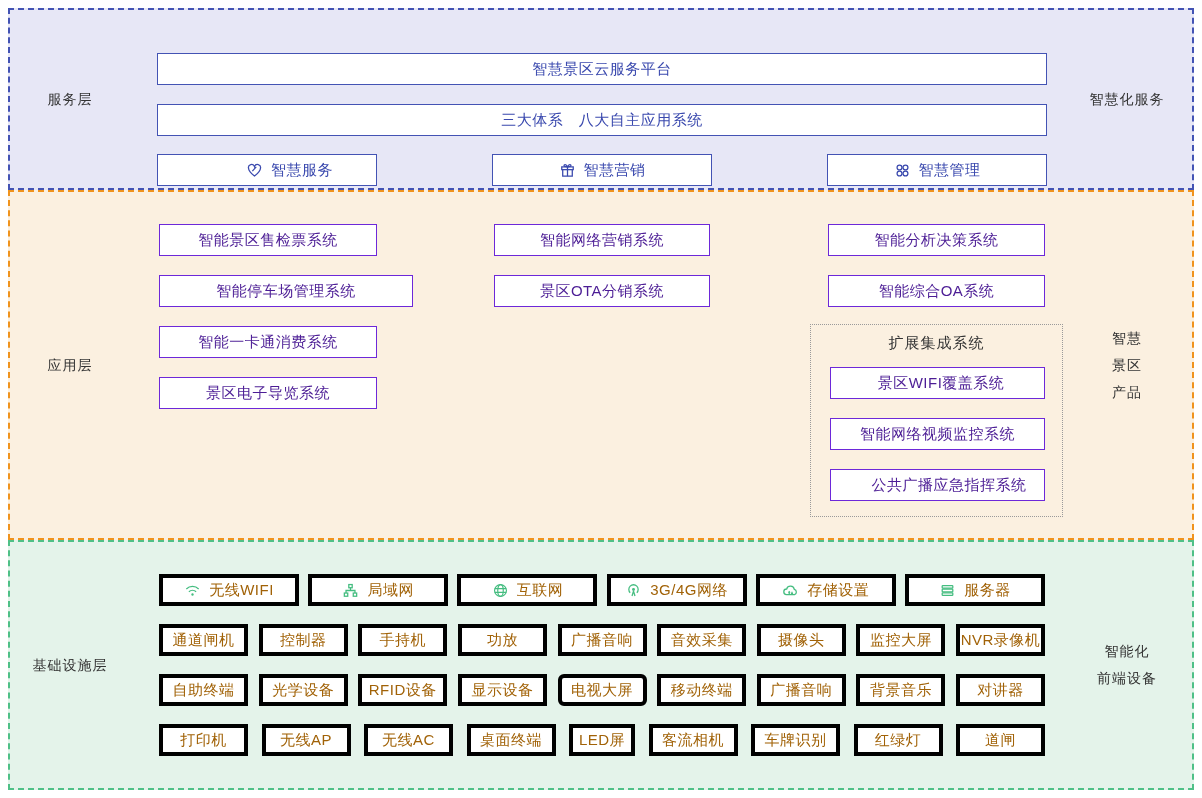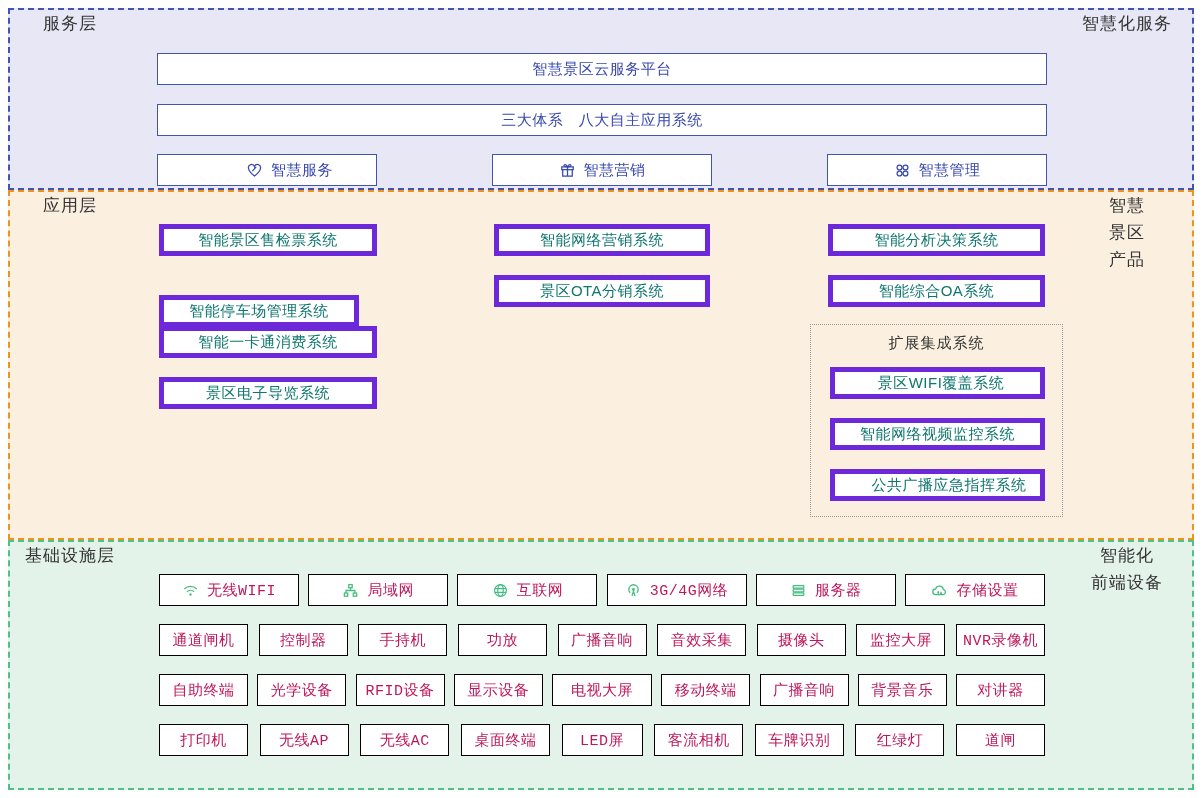--- a/index.html
+++ b/index.html
@@ -8,34 +8,34 @@
     font-family:"Liberation Sans","DejaVu Sans",sans-serif;
     -webkit-font-smoothing:antialiased;
   }
   .layer{position:absolute;left:8px;width:1186px;box-sizing:border-box;}
   .layer-service{top:8px;height:182px;background:#e7e7f6;border:2px dashed #4353b4;}
   .layer-app{top:190px;height:350px;background:#fbf0e0;border:2px dashed #f0931d;}
   .layer-infra{top:540px;height:250px;background:#e4f3ea;border:2px dashed #4fc087;}
 
   .side-label{
     position:absolute;top:0;height:100%;display:flex;flex-direction:column;
-    justify-content:flex-start;align-items:center;color:#333;font-size:17px;
+    justify-content:center;align-items:center;color:#333;font-size:14px;
     letter-spacing:1px;line-height:27px;
   }
   .side-label.left{left:0;width:120px;}
   .side-label.right{right:0;width:130px;}
 
   .box{
     position:absolute;height:32px;background:#ffffff;box-sizing:border-box;
     display:flex;align-items:center;justify-content:center;gap:8px;
     font-size:15px;letter-spacing:0.5px;
   }
   .box.blue{border:1px solid #4353b4;color:#3a49ae;margin-top:21px;}
-  .box.orange{border:5px solid #6d28d9;color:#0f766e;}
-  .box.green{border:1px solid #000000;color:#be185d;font-family:Liberation Mono, monospace;}
+  .box.orange{border:1px solid #6d28d9;color:#4c1d95;}
+  .box.green{border:4px solid #000000;color:#a16207;}
 
   .wide{left:147px;width:890px;}
 
   .flexrow{position:absolute;left:149px;width:886px;height:32px;display:flex;justify-content:space-between;}
   .flexrow .box{position:static;flex:0 0 auto;}
 
   .dotted-group{
     position:absolute;left:800px;top:132px;width:253px;height:193px;
     border:1px dotted #9a9a9a;box-sizing:border-box;
   }
@@ -108,21 +108,21 @@
     </div>
     <div class="side-label right">
       <span>智慧</span>
       <span>景区</span>
       <span>产品</span>
     </div>
 
     <div class="box orange" style="top:32px;left:149px;width:218px;">
       <span>智能景区售检票系统</span>
     </div>
-    <div class="box orange" style="top:83px;left:149px;width:200px;margin-top:20px;">
+    <div class="box orange" style="top:83px;left:149px;width:254px;">
       <span>智能停车场管理系统</span>
     </div>
     <div class="box orange" style="top:134px;left:149px;width:218px;">
       <span>智能一卡通消费系统</span>
     </div>
     <div class="box orange" style="top:185px;left:149px;width:218px;">
       <span>景区电子导览系统</span>
     </div>
 
     <div class="box orange" style="top:32px;left:484px;width:216px;">
@@ -200,37 +200,37 @@
             <circle cx="8" cy="7" r="1.4" fill="#45bd80" stroke="none"></circle>
             <path d="M4.9 10.1 A4.4 4.4 0 1 1 11.1 10.1"></path>
             <path d="M8 8.6 L6.6 13.2 M8 8.6 L9.4 13.2"></path>
           </svg>
         </span>
         <span>3G/4G网络</span>
       </div>
       <div class="box green" style="width:140px;">
         <span class="icon">
           <svg width="17" height="17" viewBox="0 0 16 16" fill="none" stroke="#45bd80" stroke-width="1.2">
+            <path d="M4.2 11.8 A2.6 2.6 0 0 1 4.4 6.6 A3.7 3.7 0 0 1 11.6 7 A2.5 2.5 0 0 1 11.8 11.8 Z"></path>
+            <path d="M6.8 9.2 L6.8 11.2 M6 10 L6.8 9.2 L7.6 10"></path>
+            <path d="M9.4 11.2 L9.4 9.2 M8.6 10.4 L9.4 11.2 L10.2 10.4"></path>
+          </svg>
+        </span>
+        <span>存储设置</span>
+      </div>
+      <div class="box green" style="width:140px;">
+        <span class="icon">
+          <svg width="17" height="17" viewBox="0 0 16 16" fill="none" stroke="#45bd80" stroke-width="1.2">
             <rect x="3" y="3.4" width="10" height="2.4" rx="0.6"></rect>
             <rect x="3" y="6.8" width="10" height="2.4" rx="0.6"></rect>
             <rect x="3" y="10.2" width="10" height="2.4" rx="0.6"></rect>
           </svg>
         </span>
         <span>服务器</span>
       </div>
-      <div class="box green" style="width:140px;">
-        <span class="icon">
-          <svg width="17" height="17" viewBox="0 0 16 16" fill="none" stroke="#45bd80" stroke-width="1.2">
-            <path d="M4.2 11.8 A2.6 2.6 0 0 1 4.4 6.6 A3.7 3.7 0 0 1 11.6 7 A2.5 2.5 0 0 1 11.8 11.8 Z"></path>
-            <path d="M6.8 9.2 L6.8 11.2 M6 10 L6.8 9.2 L7.6 10"></path>
-            <path d="M9.4 11.2 L9.4 9.2 M8.6 10.4 L9.4 11.2 L10.2 10.4"></path>
-          </svg>
-        </span>
-        <span>存储设置</span>
-      </div>
     </div>
 
     <div class="flexrow" style="top:82px;">
       <div class="box green" style="width:89px;">
           <span>通道闸机</span>
         </div>
       <div class="box green" style="width:89px;">
           <span>控制器</span>
         </div>
       <div class="box green" style="width:89px;">
@@ -262,21 +262,21 @@
         </div>
       <div class="box green" style="width:89px;">
           <span>光学设备</span>
         </div>
       <div class="box green" style="width:89px;">
           <span>RFID设备</span>
         </div>
       <div class="box green" style="width:89px;">
           <span>显示设备</span>
         </div>
-      <div class="box green" style="width:100px;">
+      <div class="box green" style="width:89px;border-radius:6px;">
           <span>电视大屏</span>
         </div>
       <div class="box green" style="width:89px;">
           <span>移动终端</span>
         </div>
       <div class="box green" style="width:89px;">
           <span>广播音响</span>
         </div>
       <div class="box green" style="width:89px;">
           <span>背景音乐</span>
@@ -292,21 +292,21 @@
         </div>
       <div class="box green" style="width:89px;">
           <span>无线AP</span>
         </div>
       <div class="box green" style="width:89px;">
           <span>无线AC</span>
         </div>
       <div class="box green" style="width:89px;">
           <span>桌面终端</span>
         </div>
-      <div class="box green" style="width:81px;text-align:right;">
+      <div class="box green" style="width:66px;text-align:right;">
           <span>LED屏</span>
         </div>
       <div class="box green" style="width:89px;">
           <span>客流相机</span>
         </div>
       <div class="box green" style="width:89px;">
           <span>车牌识别</span>
         </div>
       <div class="box green" style="width:89px;">
           <span>红绿灯</span>

